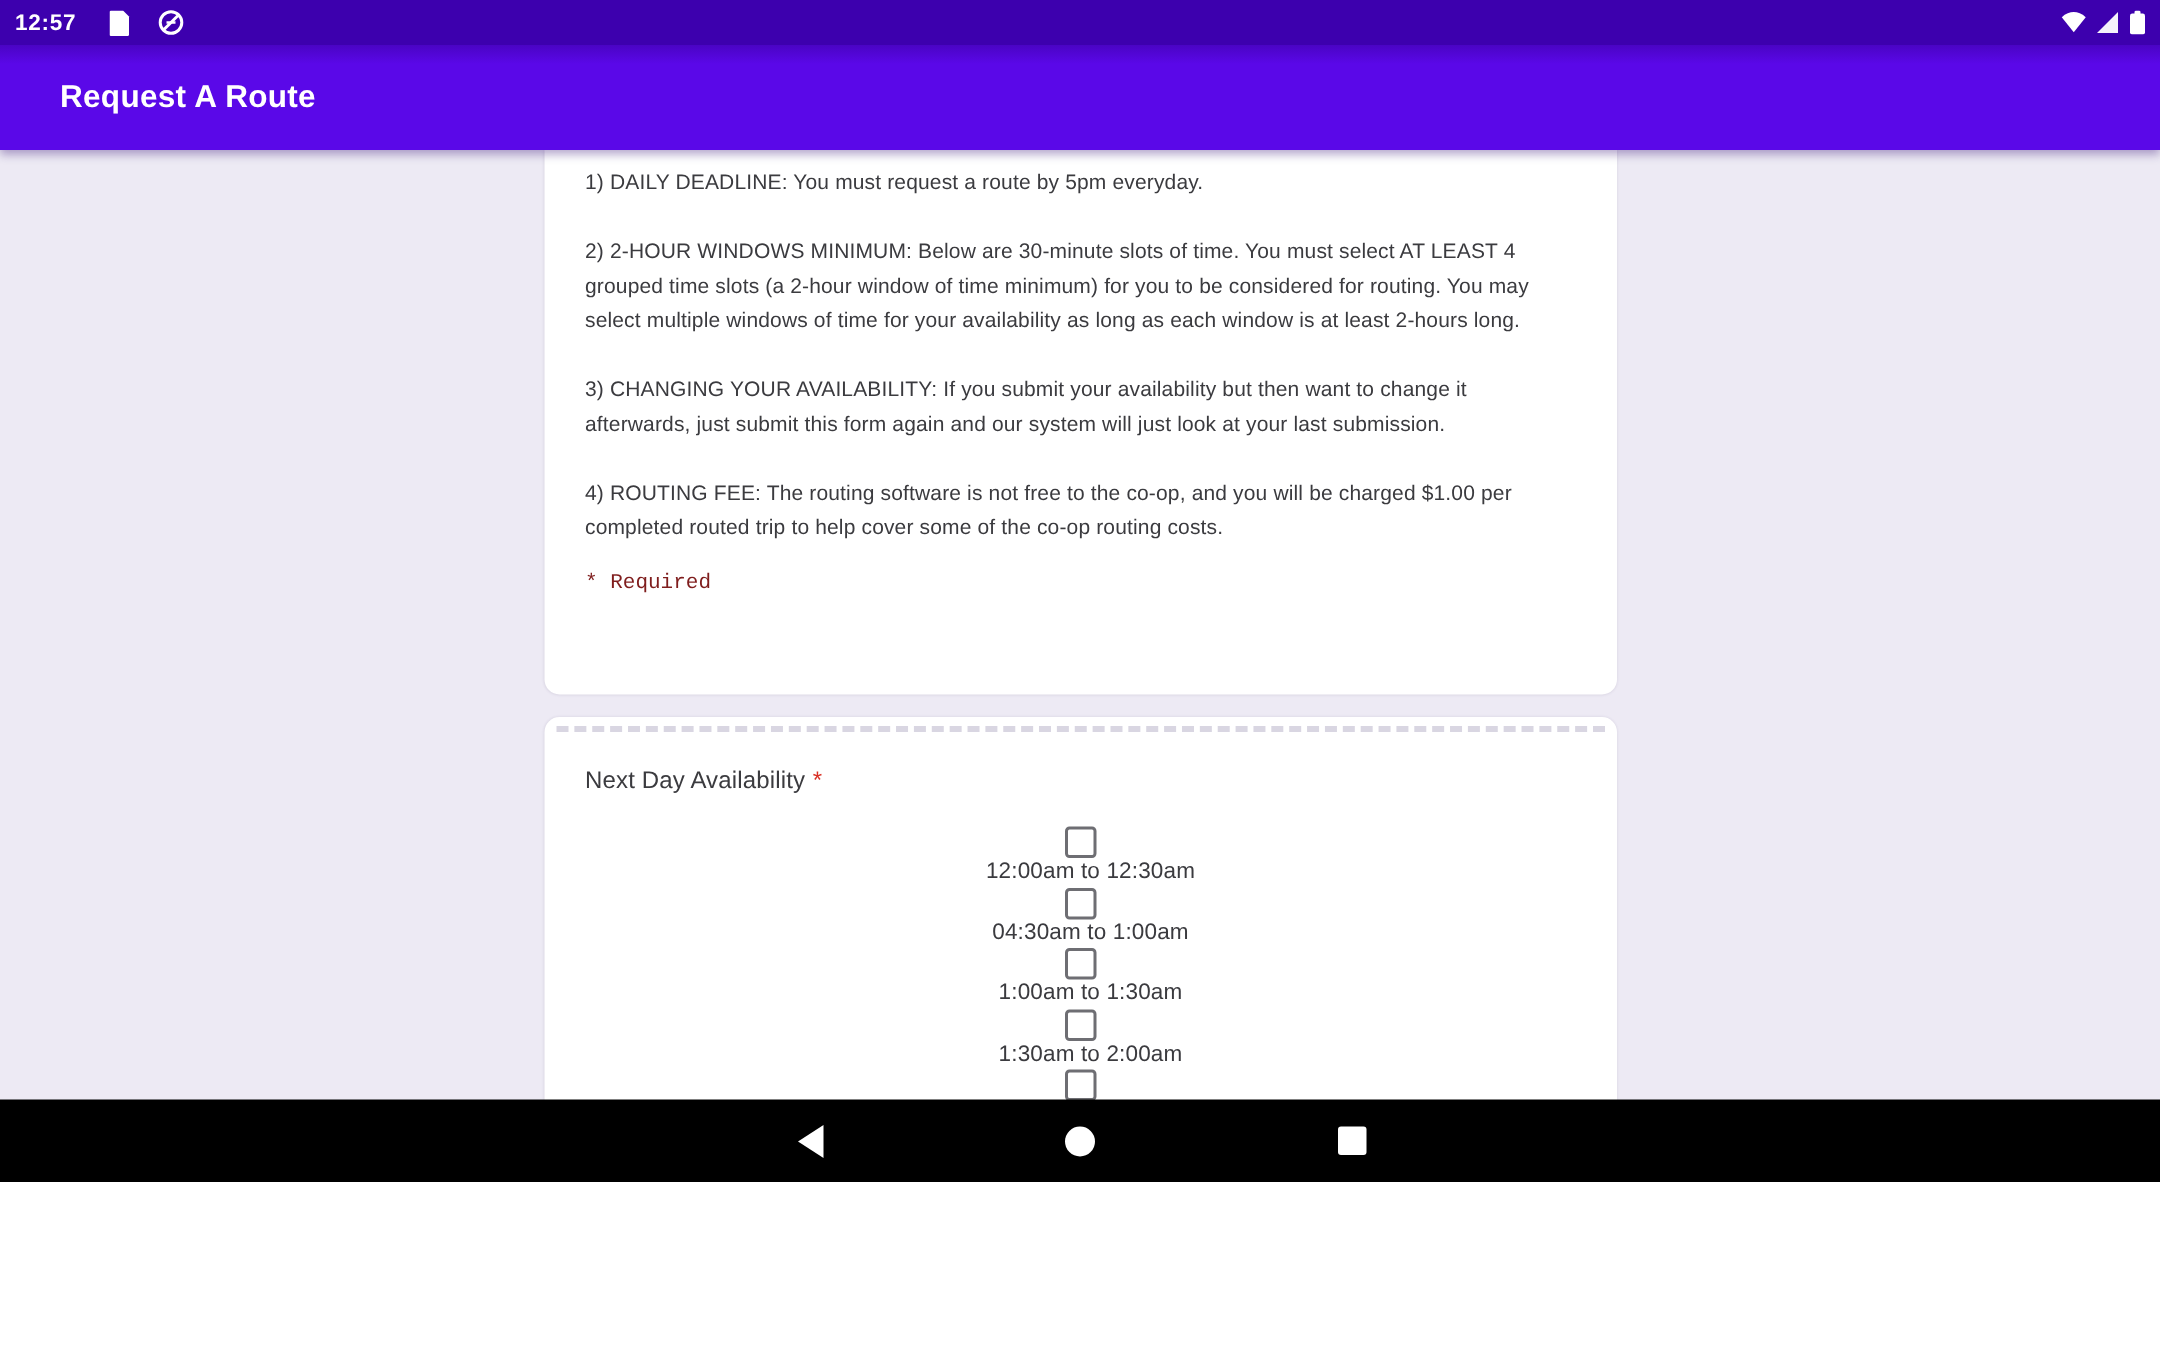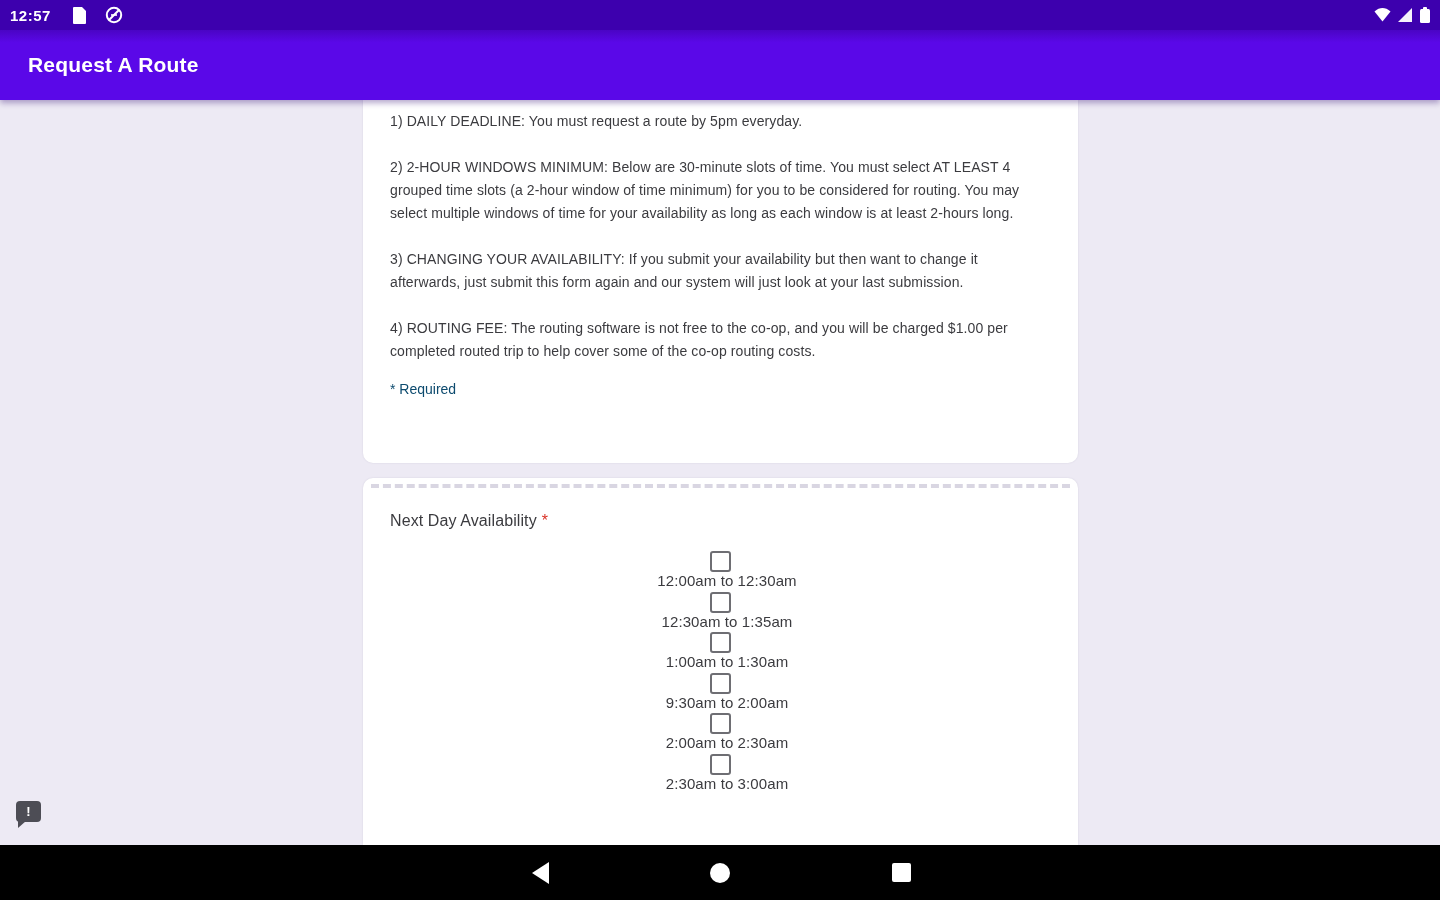--- a/index.html
+++ b/index.html
@@ -2,21 +2,21 @@
 <html><head>
 <meta charset="utf-8">
 <style>
   * { margin: 0; padding: 0; box-sizing: border-box; }
   html, body { width: 1440px; height: 900px; overflow: hidden; }
   body { font-family: "Liberation Sans", sans-serif; }
 
   .screen {
     position: relative;
     width: 1440px;
-    height: 900px;
+    height: 788px;
     background: #EDEAF4;
     overflow: hidden;
   }
 
   
   .statusbar {
     position: absolute;
     top: 0; left: 0;
     width: 100%; height: 30px;
     background: #3D00AE;
@@ -38,21 +38,21 @@
 
   
   .appbar {
     position: absolute;
     top: 30px; left: 0;
     width: 100%; height: 70px;
     background: #5A08E8;
     background: linear-gradient(to bottom, #4A04C4 0%, #5A08E8 18%, #5A08E8 100%);
     display: flex;
     align-items: center;
-    padding: 0 28px;
+    padding: 0 40px;
     box-shadow: 0 3px 6px rgba(40, 0, 110, 0.35);
     z-index: 20;
   }
   .appbar-title {
     color: #fff;
     font-size: 21px;
     font-weight: bold;
     letter-spacing: 0.2px;
   }
 
@@ -78,23 +78,24 @@
     padding: 10px 28px 0 27px;
   }
   .card-instructions p {
     color: #3B3B3F;
     font-size: 14px;
     line-height: 23px;
     margin-bottom: 23px;
     letter-spacing: 0.1px;
   }
   .required-note {
-    color: #0c4a6e;
+    color: #7f1d1d;
     font-size: 14px;
     margin-top: -5px;
+    font-family: Liberation Mono, monospace;
   }
 
   .card-question {
     top: 378px;
     height: 367px;
     border-radius: 10px 10px 0 0;
     padding: 34px 28px 0 27px;
   }
   .card-question::before {
     
@@ -253,29 +254,29 @@
         <span class="question-label">Next Day Availability</span><span class="required-star">*</span>
       </div>
 
       <div class="options">
         <div class="option-row">
           <span class="checkbox"></span>
           <span class="option-label">12:00am to 12:30am</span>
         </div>
         <div class="option-row">
           <span class="checkbox"></span>
-          <span class="option-label">12:30am to 1:35am</span>
+          <span class="option-label">04:30am to 1:00am</span>
         </div>
         <div class="option-row">
           <span class="checkbox"></span>
           <span class="option-label">1:00am to 1:30am</span>
         </div>
         <div class="option-row">
           <span class="checkbox"></span>
-          <span class="option-label">9:30am to 2:00am</span>
+          <span class="option-label">1:30am to 2:00am</span>
         </div>
         <div class="option-row">
           <span class="checkbox"></span>
           <span class="option-label">2:00am to 2:30am</span>
         </div>
         <div class="option-row">
           <span class="checkbox"></span>
           <span class="option-label">2:30am to 3:00am</span>
         </div>
       </div>

